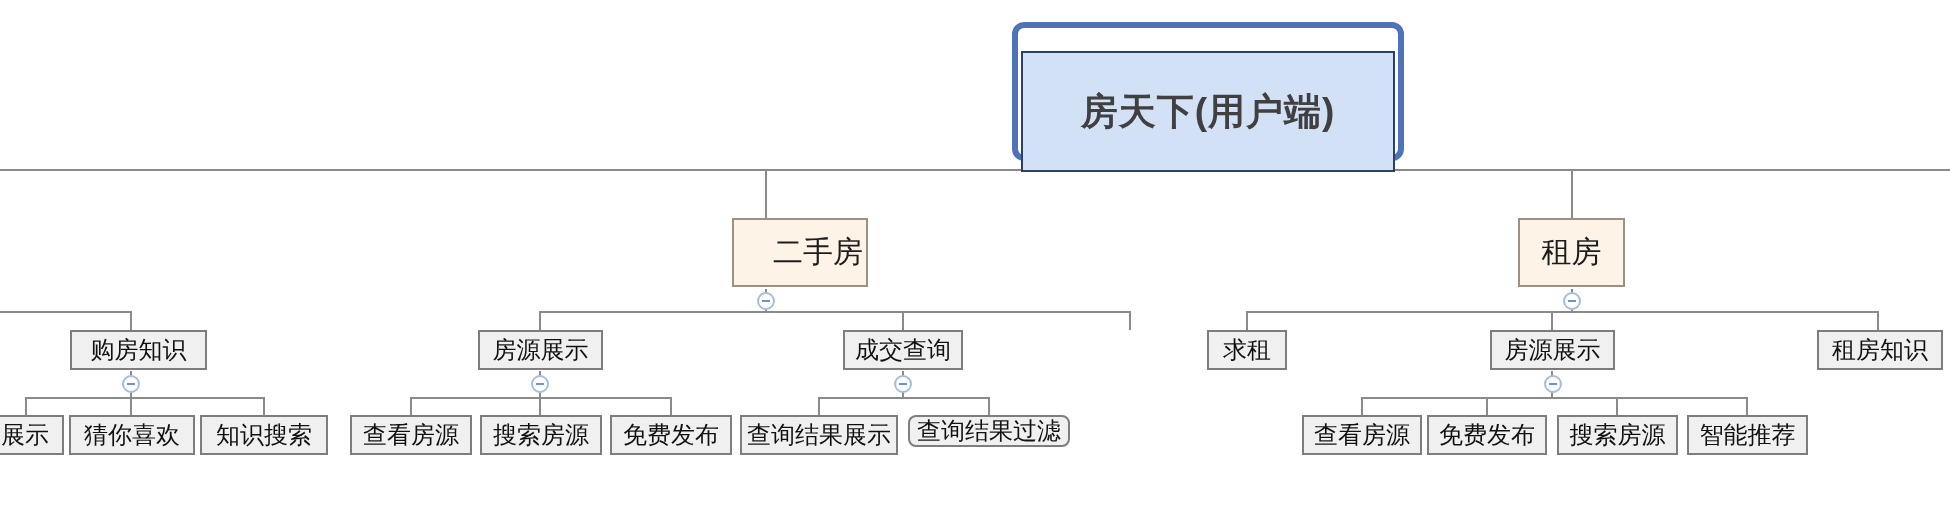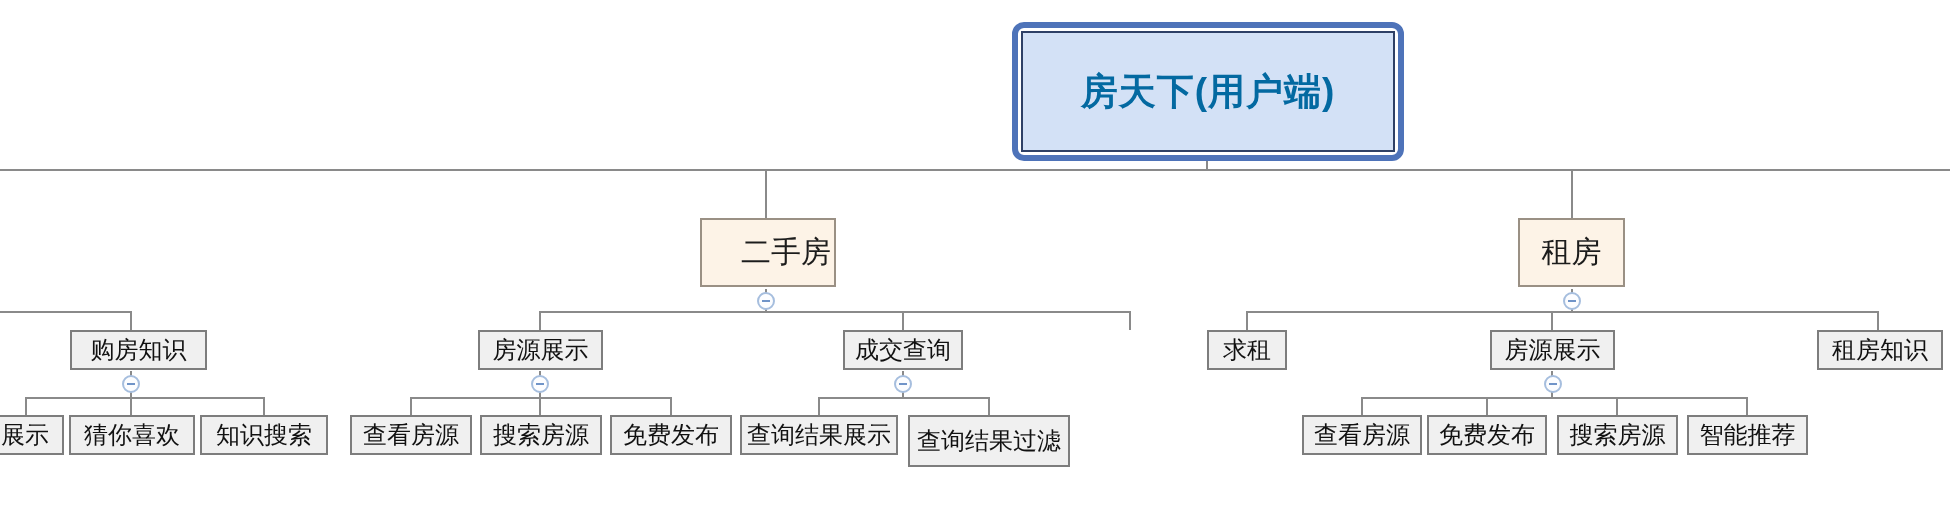--- a/index.html
+++ b/index.html
@@ -16,21 +16,21 @@
   }
   .root-outer{
     position:absolute;left:1012px;top:22px;width:392px;height:139px;
     border:6px solid #4e73b9;border-radius:12px;background:#ffffff;
     box-sizing:border-box;padding:3px;
   }
   .root-inner{
     width:100%;height:100%;box-sizing:border-box;
     border:2px solid #2e4066;background:#d3e1f6;
     display:flex;align-items:center;justify-content:center;
-    font-size:37px;font-weight:bold;color:#0369a1;letter-spacing:1px;
+    font-size:37px;font-weight:bold;color:#404040;letter-spacing:1px;margin-top:20px;
   }
   .branch{
     background:#fdf3e7;border:2px solid #9a9084;font-size:30px;color:#1c1c1c;
   }
   .topic{
     background:#f0f0f0;border:2px solid #7d7d7d;font-size:24px;color:#111111;
   }
   .minus{
     position:absolute;width:18px;height:18px;border-radius:50%;
     border:2px solid #a6bede;background:#fcfdff;box-sizing:border-box;
@@ -86,38 +86,38 @@
   <div class="hl" style="left:1361px;top:397px;width:387px;"></div>
   <div class="vl" style="left:1361px;top:399px;height:16px;"></div>
   <div class="vl" style="left:1486px;top:399px;height:16px;"></div>
   <div class="vl" style="left:1616px;top:399px;height:16px;"></div>
   <div class="vl" style="left:1746px;top:399px;height:16px;"></div>
 
   <div class="root-outer">
     <div class="root-inner">房天下(用户端)</div>
   </div>
 
-  <div class="node branch" style="left:700px;top:218px;width:136px;height:69px;padding-left:36px;">二手房</div>
+  <div class="node branch" style="left:732px;top:218px;width:136px;height:69px;padding-left:36px;">二手房</div>
   <div class="node branch" style="left:1518px;top:218px;width:107px;height:69px;">租房</div>
 
   <div class="node topic" style="left:70px;top:330px;width:137px;height:40px;">购房知识</div>
   <div class="node topic" style="left:478px;top:330px;width:125px;height:40px;">房源展示</div>
   <div class="node topic" style="left:843px;top:330px;width:120px;height:40px;">成交查询</div>
   <div class="node topic" style="left:1207px;top:330px;width:80px;height:40px;">求租</div>
   <div class="node topic" style="left:1490px;top:330px;width:125px;height:40px;">房源展示</div>
   <div class="node topic" style="left:1817px;top:330px;width:126px;height:40px;">租房知识</div>
 
   <div class="node topic" style="left:-14px;top:415px;width:78px;height:40px;">展示</div>
   <div class="node topic" style="left:200px;top:415px;width:128px;height:40px;">知识搜索</div>
   <div class="node topic" style="left:69px;top:415px;width:126px;height:40px;">猜你喜欢</div>
   <div class="node topic" style="left:350px;top:415px;width:122px;height:40px;">查看房源</div>
   <div class="node topic" style="left:480px;top:415px;width:122px;height:40px;">搜索房源</div>
   <div class="node topic" style="left:610px;top:415px;width:122px;height:40px;">免费发布</div>
   <div class="node topic" style="left:740px;top:415px;width:158px;height:40px;">查询结果展示</div>
-  <div class="node topic" style="left:908px;top:415px;width:162px;height:52px;">查询结果过滤</div>
+  <div class="node topic" style="left:908px;top:415px;width:162px;height:32px;border-radius:8px;">查询结果过滤</div>
   <div class="node topic" style="left:1302px;top:415px;width:120px;height:40px;">查看房源</div>
   <div class="node topic" style="left:1427px;top:415px;width:120px;height:40px;">免费发布</div>
   <div class="node topic" style="left:1557px;top:415px;width:121px;height:40px;">搜索房源</div>
   <div class="node topic" style="left:1687px;top:415px;width:121px;height:40px;">智能推荐</div>
 
   <div class="minus" style="left:757px;top:292px;"></div>
   <div class="minus" style="left:1563px;top:292px;"></div>
   <div class="minus" style="left:122px;top:375px;"></div>
   <div class="minus" style="left:531px;top:375px;"></div>
   <div class="minus" style="left:894px;top:375px;"></div>

